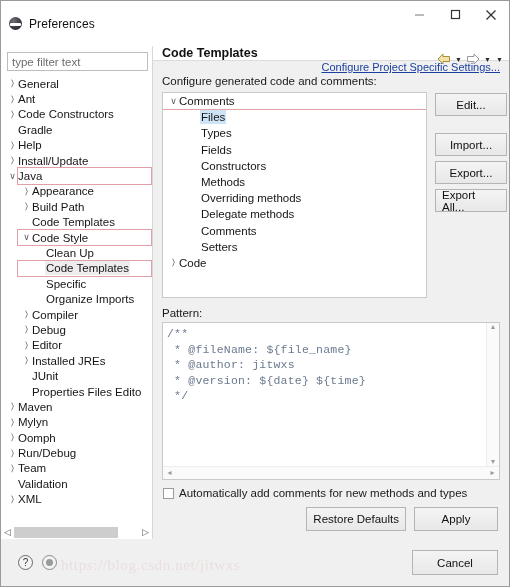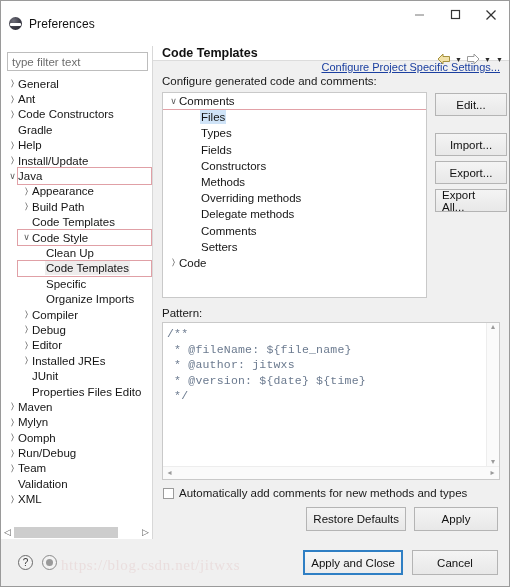--- a/index.html
+++ b/index.html
@@ -531,17 +531,16 @@
     </div>
   </div>
 
   <div id="footer">
     <div id="watermark">https://blog.csdn.net/jitwxs</div>
     <div id="footicons">
       <div class="circ">?</div>
       <div class="circ dot"></div>
     </div>
     <div id="footbtns">
-      <div class="btn focused">Apply and Close</div>
       <div class="btn">Cancel</div>
     </div>
   </div>
 </div>
 
 </body></html>

